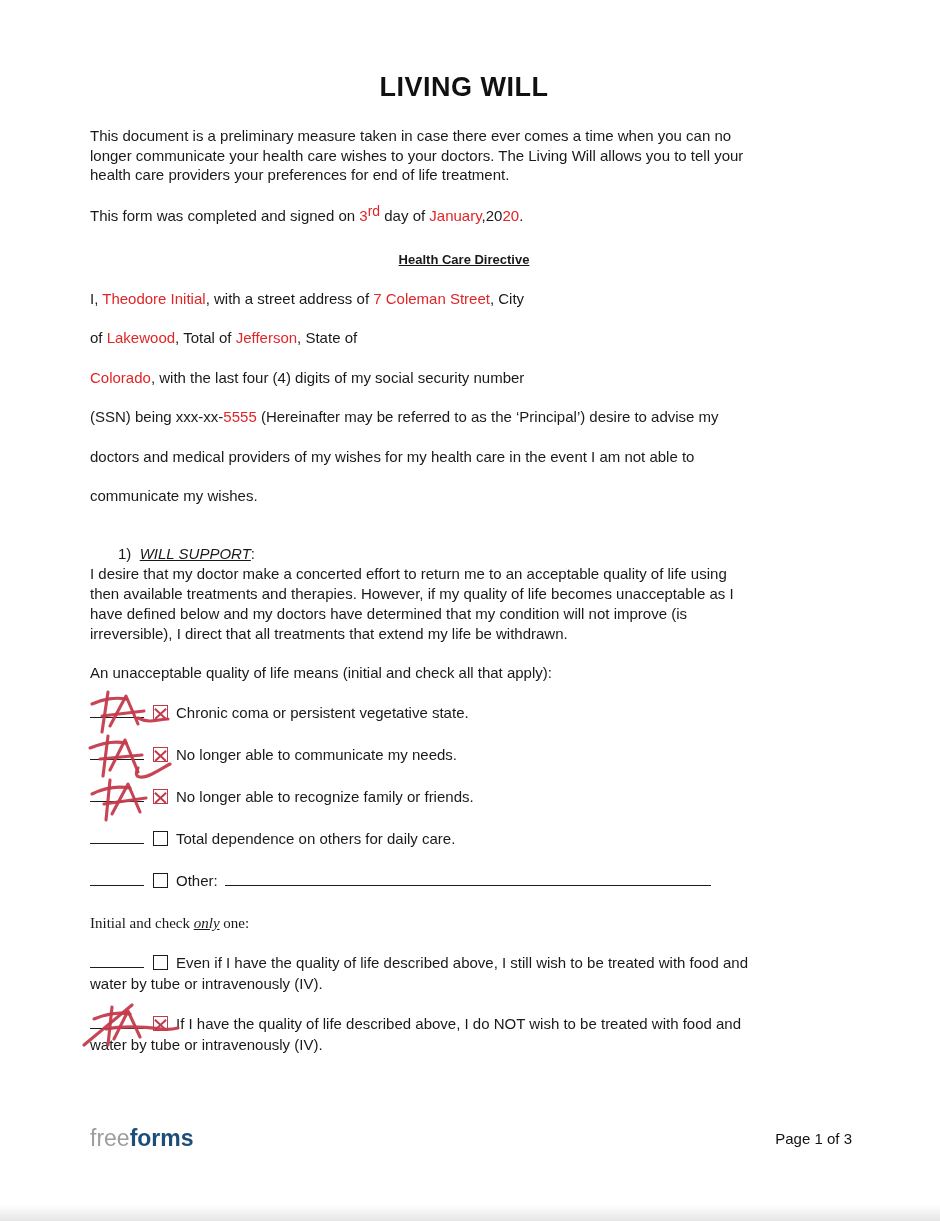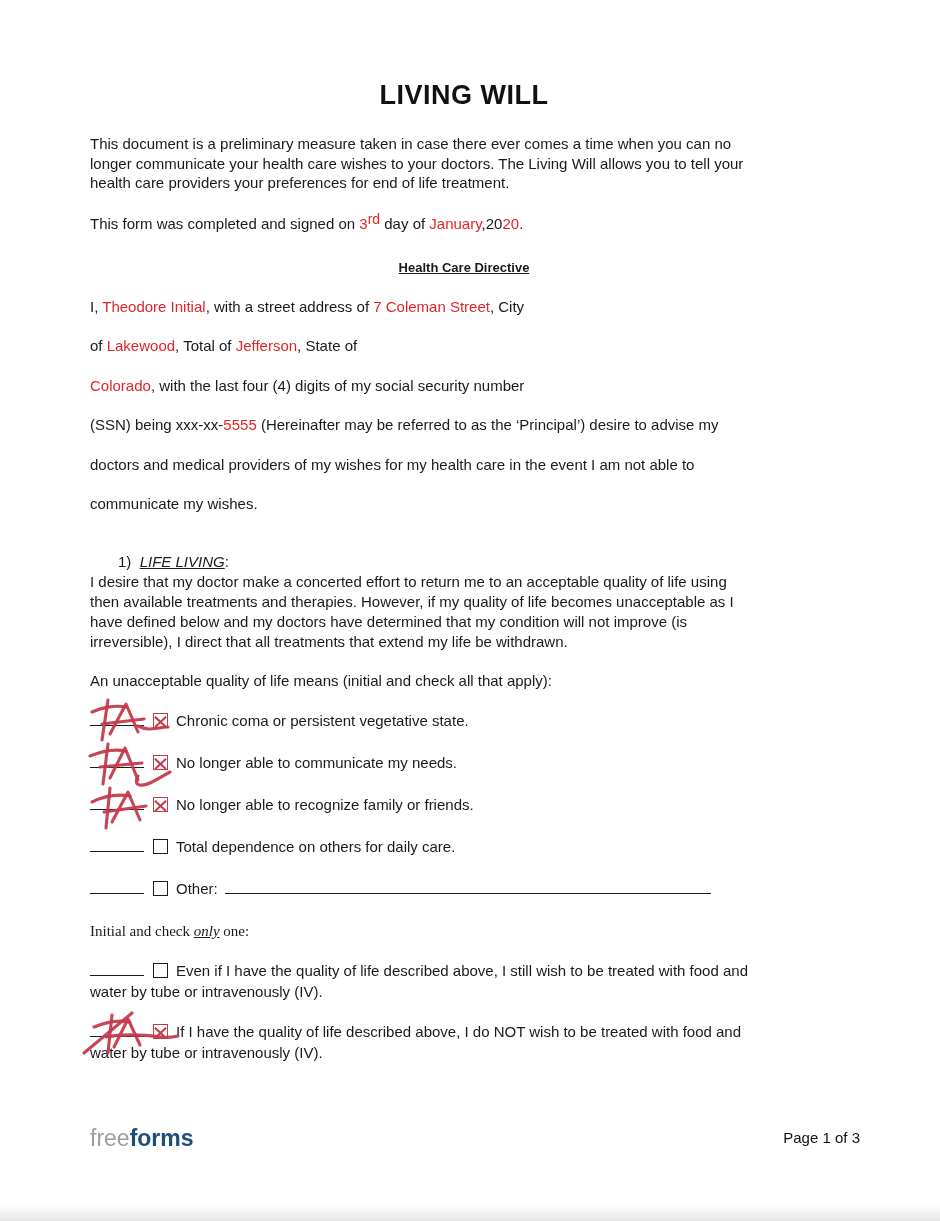--- a/index.html
+++ b/index.html
@@ -6,21 +6,21 @@
   .page{
     position:relative;width:940px;height:1221px;background:#ffffff;
     font-family:"Liberation Sans",sans-serif;color:#1a1a1a;font-size:15px;
     overflow:hidden;
   }
   .page::after{
     content:"";position:absolute;left:0;right:0;bottom:0;height:16px;
     background:linear-gradient(to bottom, rgba(0,0,0,0), rgba(0,0,0,0.10));
     pointer-events:none;
   }
-  .content{position:absolute;left:90px;top:8px;width:748px;}
+  .content{position:absolute;left:90px;top:0;width:748px;}
   .doc-title{
     margin:0;padding-top:72px;text-align:center;
     font-size:27px;line-height:31px;font-weight:bold;letter-spacing:.5px;color:#111;
   }
   .intro{margin:23px 0 0;line-height:19.5px;}
   .signed-line{margin:21px 0 0;line-height:20px;}
   .red{color:#e02528;}
   .sup{font-size:14px;position:relative;top:-5px;}
   .iu{font-style:italic;text-decoration:underline;}
   .section-heading{
@@ -51,22 +51,22 @@
   .cb.checked{border-color:#c2394a;}
   .cb.checked::before,.cb.checked::after{
     content:"";position:absolute;left:-1px;right:-1px;top:50%;height:1.7px;
     background:#c2394a;transform-origin:center;
   }
   .cb.checked::before{transform:rotate(43deg);}
   .cb.checked::after{transform:rotate(-43deg);}
   .scribble{position:absolute;left:-10px;top:-17px;width:108px;height:56px;pointer-events:none;}
   .scribble path{fill:none;stroke:#c43b4c;stroke-width:3.1;stroke-linecap:round;stroke-linejoin:round;opacity:.95;}
   .footer{
-    position:absolute;left:90px;right:80px;top:1126px;
-    display:flex;justify-content:space-between;align-items:center;
+    position:absolute;left:90px;right:88px;top:1126px;
+    display:flex;justify-content:space-between;align-items:flex-end;
   }
   .logo{font-size:23px;line-height:24px;}
   .logo .free{color:#9d9d9d;font-weight:400;}
   .logo .forms{color:#1d4e79;font-weight:bold;}
   .page-num{font-size:15px;line-height:20px;color:#111;padding-bottom:1px;}
 </style>
 </head>
 <body>
 
 <div class="page">
@@ -82,21 +82,21 @@
 
     <div class="directive">
         <div class="dline"><span>I, </span><span class="red">Theodore Initial</span><span>, with a street address of </span><span class="red">7 Coleman Street</span><span>, City</span></div>
         <div class="dline"><span>of </span><span class="red">Lakewood</span><span>, Total of </span><span class="red">Jefferson</span><span>, State of</span></div>
         <div class="dline"><span class="red">Colorado</span><span>, with the last four (4) digits of my social security number</span></div>
         <div class="dline"><span>(SSN) being xxx-xx-</span><span class="red">5555</span><span> (Hereinafter may be referred to as the ‘Principal’) desire to advise my</span></div>
         <div class="dline"><span>doctors and medical providers of my wishes for my health care in the event I am not able to</span></div>
         <div class="dline"><span>communicate my wishes.</span></div>
       </div>
 
-    <p class="ls-heading"><span>1)&nbsp;&nbsp;</span><span class="iu">LIFE LIVING</span><span>:</span></p>
+    <p class="ls-heading"><span>1)&nbsp;&nbsp;</span><span class="iu">WILL SUPPORT</span><span>:</span></p>
 
     <p class="ls-body">I desire that my doctor make a concerted effort to return me to an acceptable quality of life using<br>then available treatments and therapies. However, if my quality of life becomes unacceptable as I<br>have defined below and my doctors have determined that my condition will not improve (is<br>irreversible), I direct that all treatments that extend my life be withdrawn.</p>
 
     <p class="apply-intro">An unacceptable quality of life means (initial and check all that apply):</p>
 
     <div class="chk-list">
         <div class="chk-row"><span class="blank"></span><span class="cb checked"></span><span>Chronic coma or persistent vegetative state.</span><svg class="scribble" viewBox="0 0 108 56">
             <path d="M12,18 C22,13 36,11 46,13"></path>
             <path d="M28,6 L22,46"></path>
             <path d="M30,40 L46,10 L58,38"></path>

